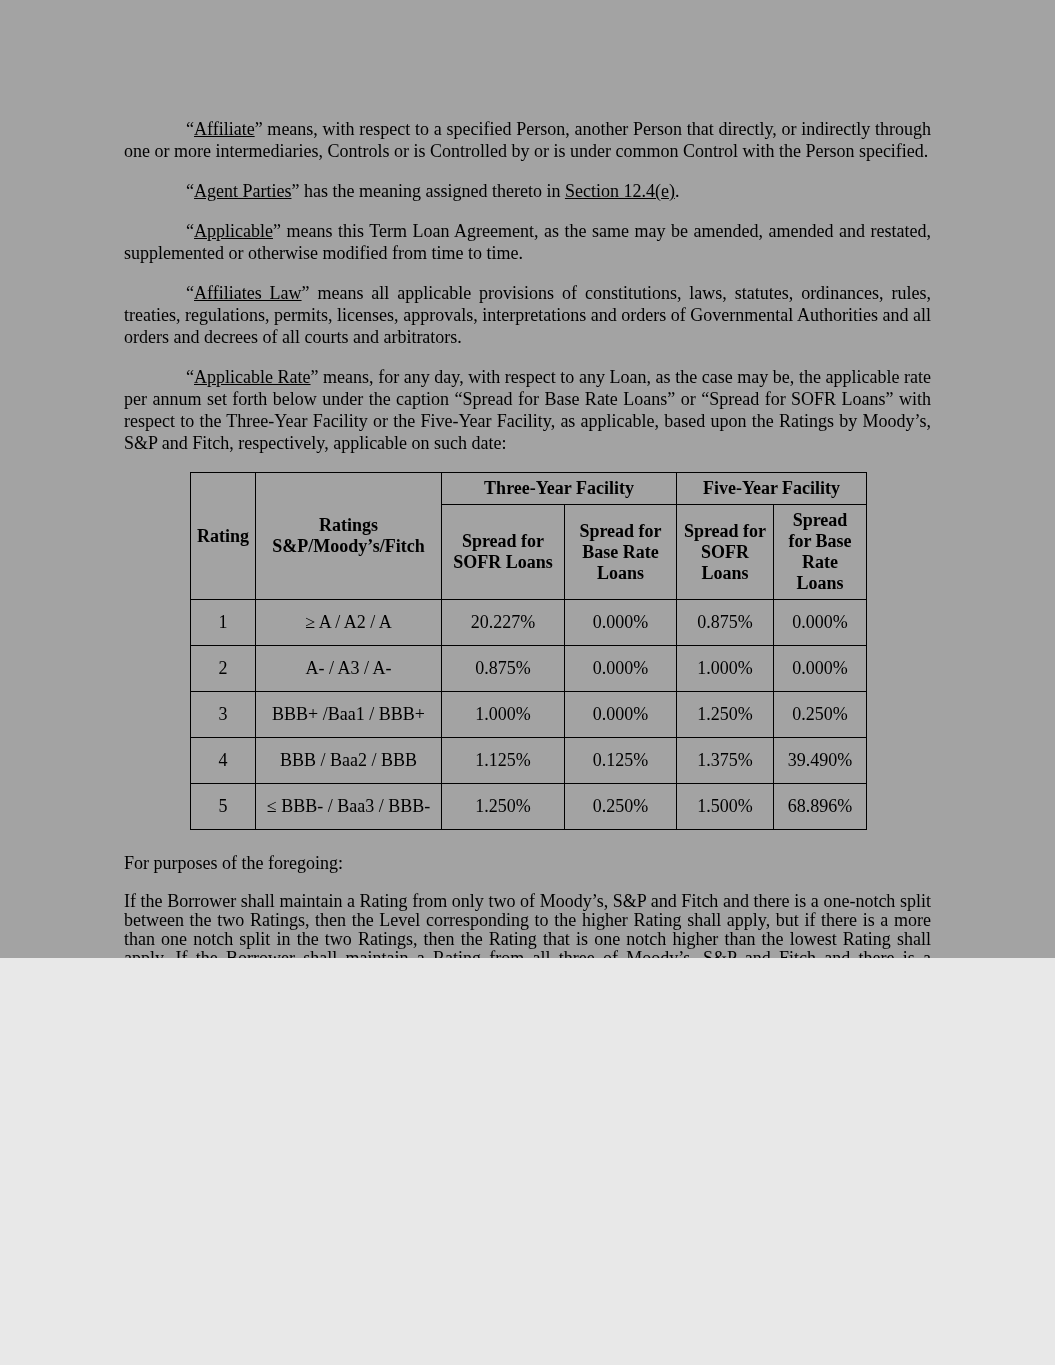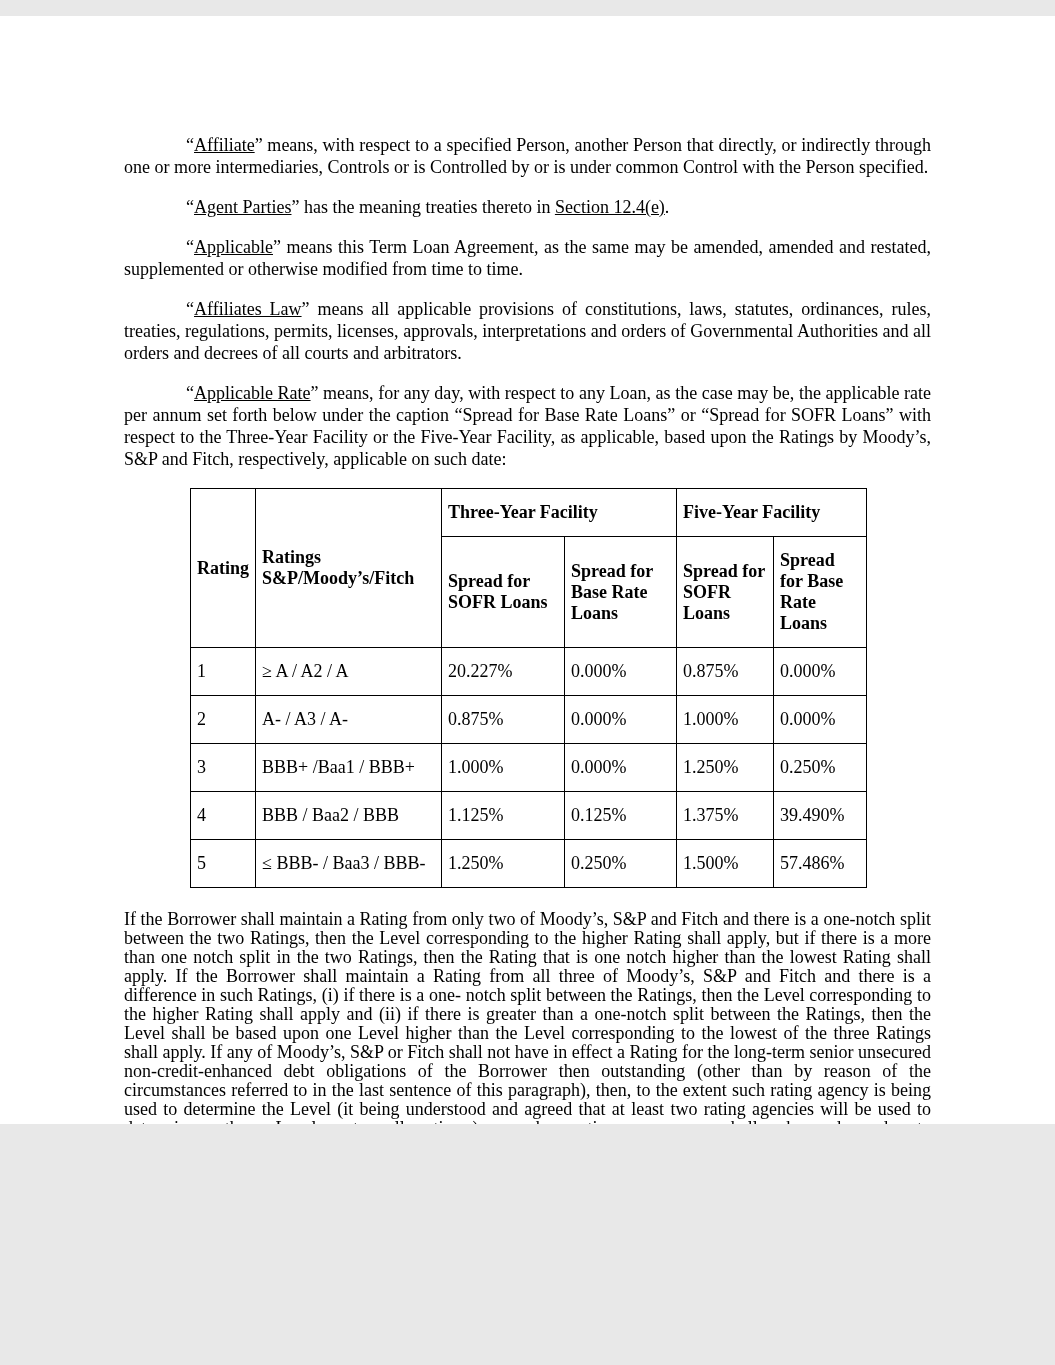--- a/index.html
+++ b/index.html
@@ -3,23 +3,23 @@
 <meta charset="utf-8">
 <style>
   * { box-sizing: border-box; }
   html, body {
     margin: 0;
     padding: 0;
     background: #e8e8e8;
   }
   .page {
     width: 1055px;
-    height: 1108px;
-    margin: 16px auto;
-    background: #ffffff;
+    height: 958px;
+    margin: 0 auto;
+    background: #a3a3a3;
     position: relative;
     font-family: "Liberation Serif", serif;
     font-size: 18px;
     line-height: 22px;
     color: #000000;
     padding: 118px 124px 0 124px;
     overflow: hidden;
   }
   p.def {
     margin: 0 0 18px 0;
@@ -47,23 +47,23 @@
   table.rate-table {
     border-collapse: collapse;
     width: 676px;
     table-layout: fixed;
     font-size: 18px;
     line-height: 21px;
   }
   table.rate-table th,
   table.rate-table td {
     border: 1.5px solid #000000;
-    text-align: left;
+    text-align: center;
     vertical-align: middle;
-    padding: 13px 6px;
+    padding: 5px 6px;
   }
   table.rate-table thead th {
     font-weight: bold;
   }
   table.rate-table thead tr.facility-row th.facility {
     height: 30px;
   }
   table.rate-table tbody td {
     height: 46px;
   }
@@ -83,21 +83,21 @@
     font-size: 14px;
   }
 </style>
 </head>
 <body>
 
 <div class="page">
 
   <p class="def"><span>“</span><span class="term">Affiliate</span><span>” means, with respect to a specified Person, another Person that directly, or indirectly through one or more intermediaries, Controls or is Controlled by or is under common Control with the Person specified.</span></p>
 
-  <p class="def"><span>“</span><span class="term">Agent Parties</span><span>” has the meaning treaties thereto in </span><span class="ref">Section 12.4(e)</span><span>.</span></p>
+  <p class="def"><span>“</span><span class="term">Agent Parties</span><span>” has the meaning assigned thereto in </span><span class="ref">Section 12.4(e)</span><span>.</span></p>
 
   <p class="def"><span>“</span><span class="term">Applicable</span><span>” means this Term Loan Agreement, as the same may be amended, amended and restated, supplemented or otherwise modified from time to time.</span></p>
 
 
   <p class="def"><span>“</span><span class="term">Affiliates Law</span><span>” means all applicable provisions of constitutions, laws, statutes, ordinances, rules, treaties, regulations, permits, licenses, approvals, interpretations and orders of Governmental Authorities and all orders and decrees of all courts and arbitrators.</span></p>
 
   <p class="def"><span>“</span><span class="term">Applicable Rate</span><span>” means, for any day, with respect to any Loan, as the case may be, the applicable rate per annum set forth below under the caption “Spread for Base Rate Loans” or “Spread for SOFR Loans” with respect to the Three-Year Facility or the Five-Year Facility, as applicable, based upon the Ratings by Moody’s, S&amp;P and Fitch, respectively, applicable on such date:</span></p>
 
   <div class="table-wrap">
     <table class="rate-table">
@@ -158,25 +158,26 @@
           <td>0.125%</td>
           <td>1.375%</td>
           <td>39.490%</td>
         </tr>
         <tr>
           <td>5</td>
           <td>≤ BBB- / Baa3 / BBB-</td>
           <td>1.250%</td>
           <td>0.250%</td>
           <td>1.500%</td>
-          <td>57.486%</td>
+          <td>68.896%</td>
         </tr>
       </tbody>
     </table>
   </div>
 
+  <p class="plain">For purposes of the foregoing:</p>
 
   <p class="body-long">If the Borrower shall maintain a Rating from only two of Moody’s, S&amp;P and Fitch and there is a one-notch split between the two Ratings, then the Level corresponding to the higher Rating shall apply, but if there is a more than one notch split in the two Ratings, then the Rating that is one notch higher than the lowest Rating shall apply.  If the Borrower shall maintain a Rating from all three of Moody’s, S&amp;P and Fitch and there is a difference in such Ratings, (i) if there is a one- notch split between the Ratings, then the Level corresponding to the higher Rating shall apply and (ii) if there is greater than a one-notch split between the Ratings, then the Level shall be based upon one Level higher than the Level corresponding to the lowest of the three Ratings shall apply.  If any of Moody’s, S&amp;P or Fitch shall not have in effect a Rating for the long-term senior unsecured non-credit-enhanced debt obligations of the Borrower then outstanding (other than by reason of the circumstances referred to in the last sentence of this paragraph), then, to the extent such rating agency is being used to determine the Level (it being understood and agreed that at least two rating agencies will be used to determine  the Level at all times), such rating agency shall be deemed to</p>
 
   <div class="footer-pagenum">2</div>
   <div class="footer-docid">213284155</div>
 
 </div>
 
 </body></html>

